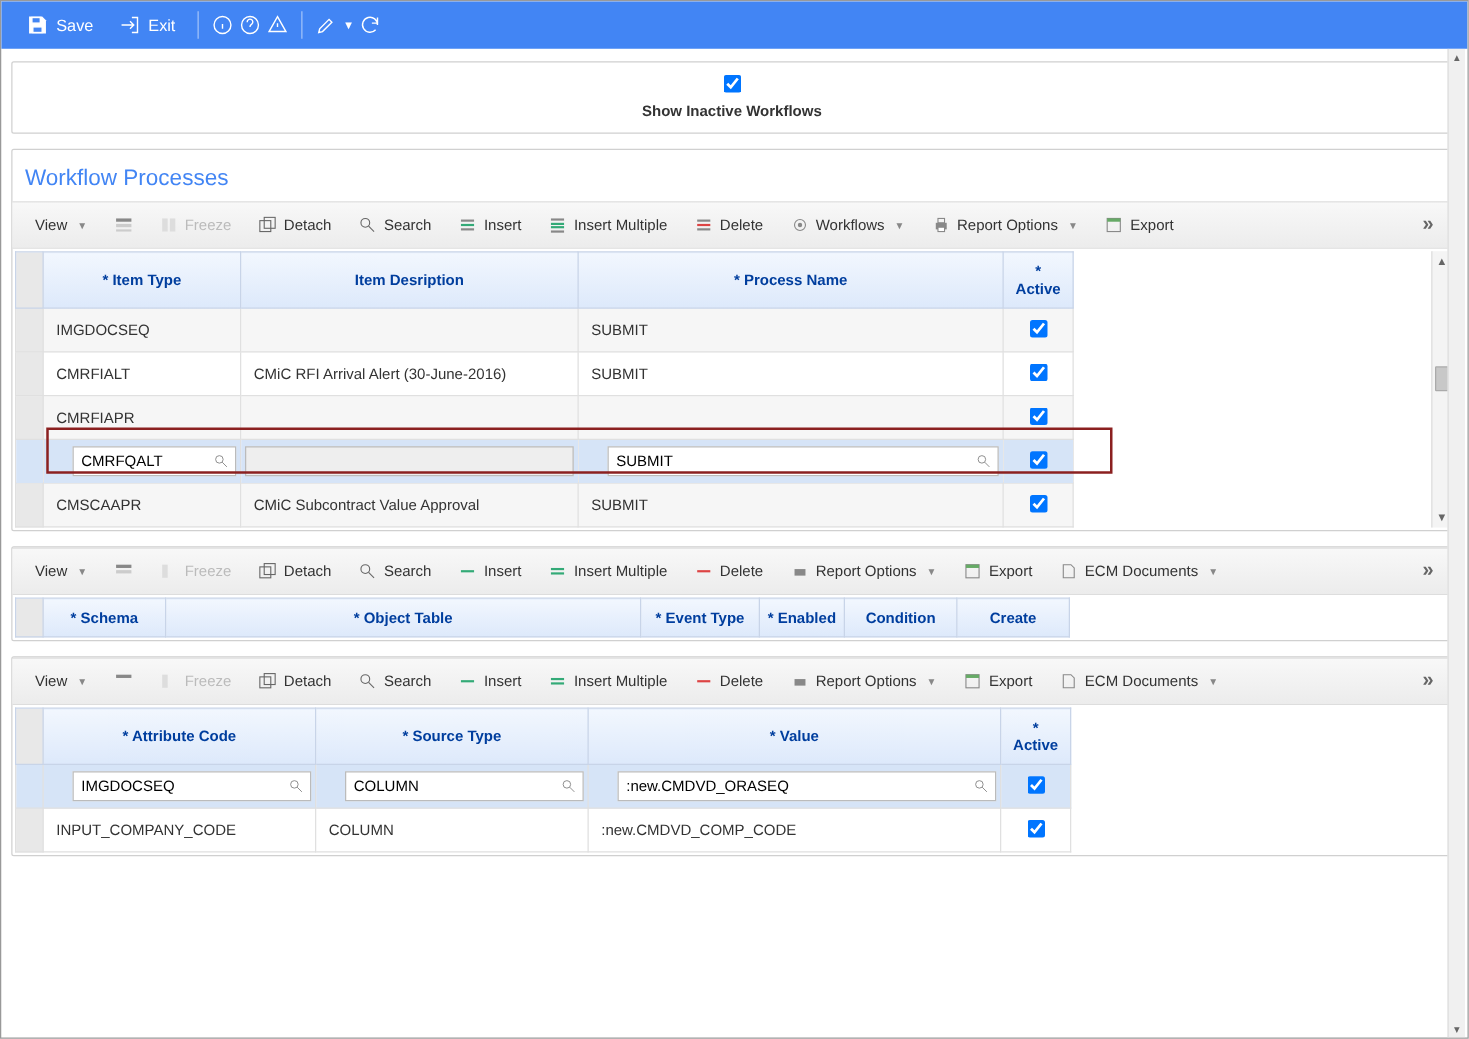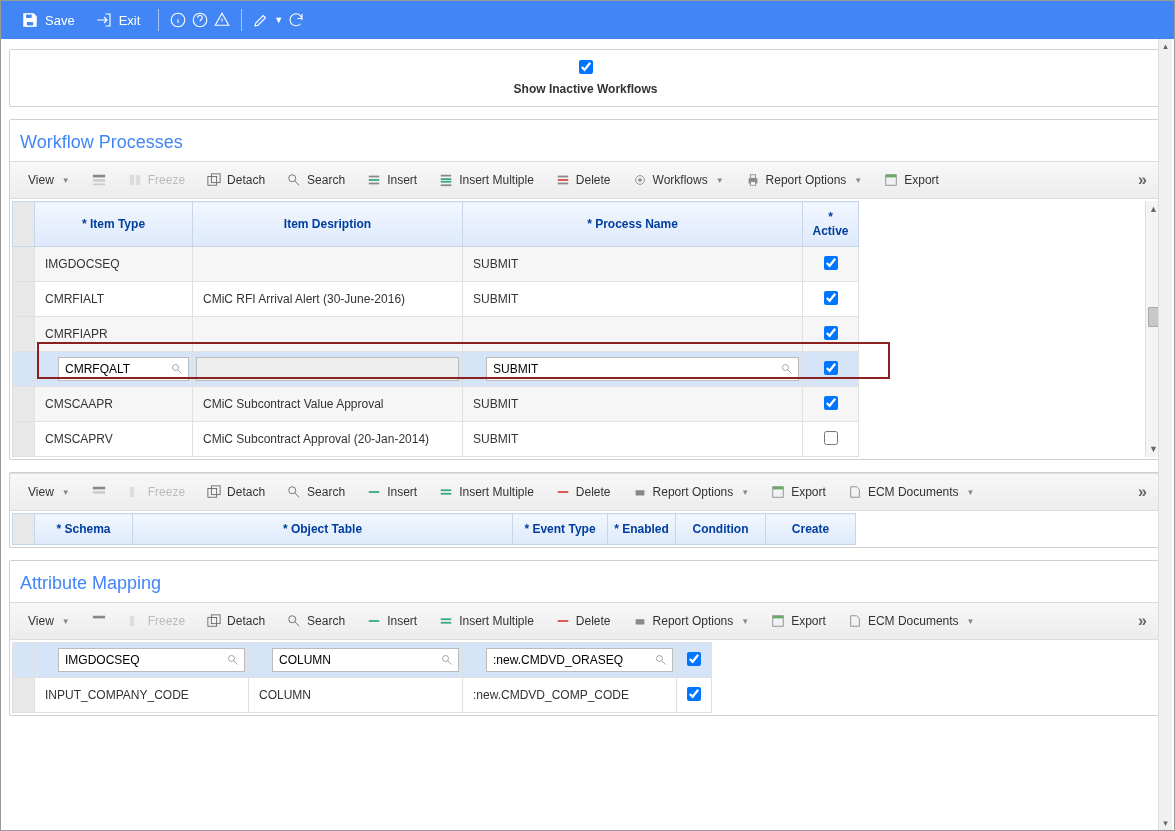--- a/index.html
+++ b/index.html
@@ -239,27 +239,20 @@
               </td>
           <td style="text-align:center"><input type="checkbox" class="chk" checked="" style=""></td>
         </tr>
         <tr class="alt">
               <td class="sel-col"></td>
               <td>CMSCAAPR</td>
               <td>CMiC Subcontract Value Approval</td>
               <td>SUBMIT</td>
               <td style="text-align:center"><input type="checkbox" class="chk" checked="" style=""></td>
             </tr>
-        <tr>
-              <td class="sel-col"></td>
-              <td>CMSCAPRV</td>
-              <td>CMiC Subcontract Approval (20-Jan-2014)</td>
-              <td>SUBMIT</td>
-              <td style="text-align:center"><input type="checkbox" class="chk" style=""></td>
-            </tr>
       </tbody>
         </table>
       <div style="position:absolute; left:27px; top:141px; width:853px; height:37px; border:2px solid #8b2020; pointer-events:none"></div>
       <div class="grid-scroll">
         <div class="arrow">▲</div>
         <div class="track">
             <div class="thumb" style="top:40%;height:20px"></div>
           </div>
         <div class="arrow" style="position:absolute;bottom:0;left:0;right:0">▼</div>
       </div>
@@ -350,21 +343,20 @@
         <th style="width:95px">* Event Type</th>
         <th style="width:68px">* Enabled</th>
         <th style="width:90px">Condition</th>
         <th style="width:90px">Create</th>
       </tr>
     </tbody>
       </table>
   </div>
 
   <div class="panel">
-    <div class="section-title">Attribute Mapping</div>
     <div class="toolbar">
       <div class="tb-item">
           <span>View</span>
           <span class="tri">▼</span>
         </div>
       <div class="tb-item">
           <svg class="tb-ico" viewBox="0 0 16 16">
             <rect x="1" y="2" width="14" height="3" fill="#888"></rect>
           </svg>
         </div>
@@ -426,20 +418,27 @@
             <path d="M3 2h7l3 3v9H3z" fill="none" stroke="#888"></path>
           </svg>
           <span>ECM Documents</span>
           <span class="tri">▼</span>
         </div>
       <div class="tb-spacer"></div>
       <div class="tb-overflow">»</div>
     </div>
     <table class="grid">
       <tbody>
+          <tr>
+        <th class="sel-col"></th>
+        <th style="width:218px">* Attribute Code</th>
+        <th style="width:218px">* Source Type</th>
+        <th style="width:330px">* Value</th>
+        <th style="width:56px">* Active</th>
+      </tr>
       <tr class="selected">
         <td class="sel-col"></td>
         <td style="padding:3px">
               <span class="input-wrap"><input class="cell-input" value="IMGDOCSEQ" style=""><svg class="mag" width="12" height="12" viewBox="0 0 16 16">
                   <circle cx="6" cy="6" r="4" fill="none" stroke="#888"></circle>
                   <path d="M9 9l5 5" stroke="#888"></path>
                 </svg></span>
             </td>
         <td style="padding:3px">
               <span class="input-wrap"><input class="cell-input" value="COLUMN" style=""><svg class="mag" width="12" height="12" viewBox="0 0 16 16">

